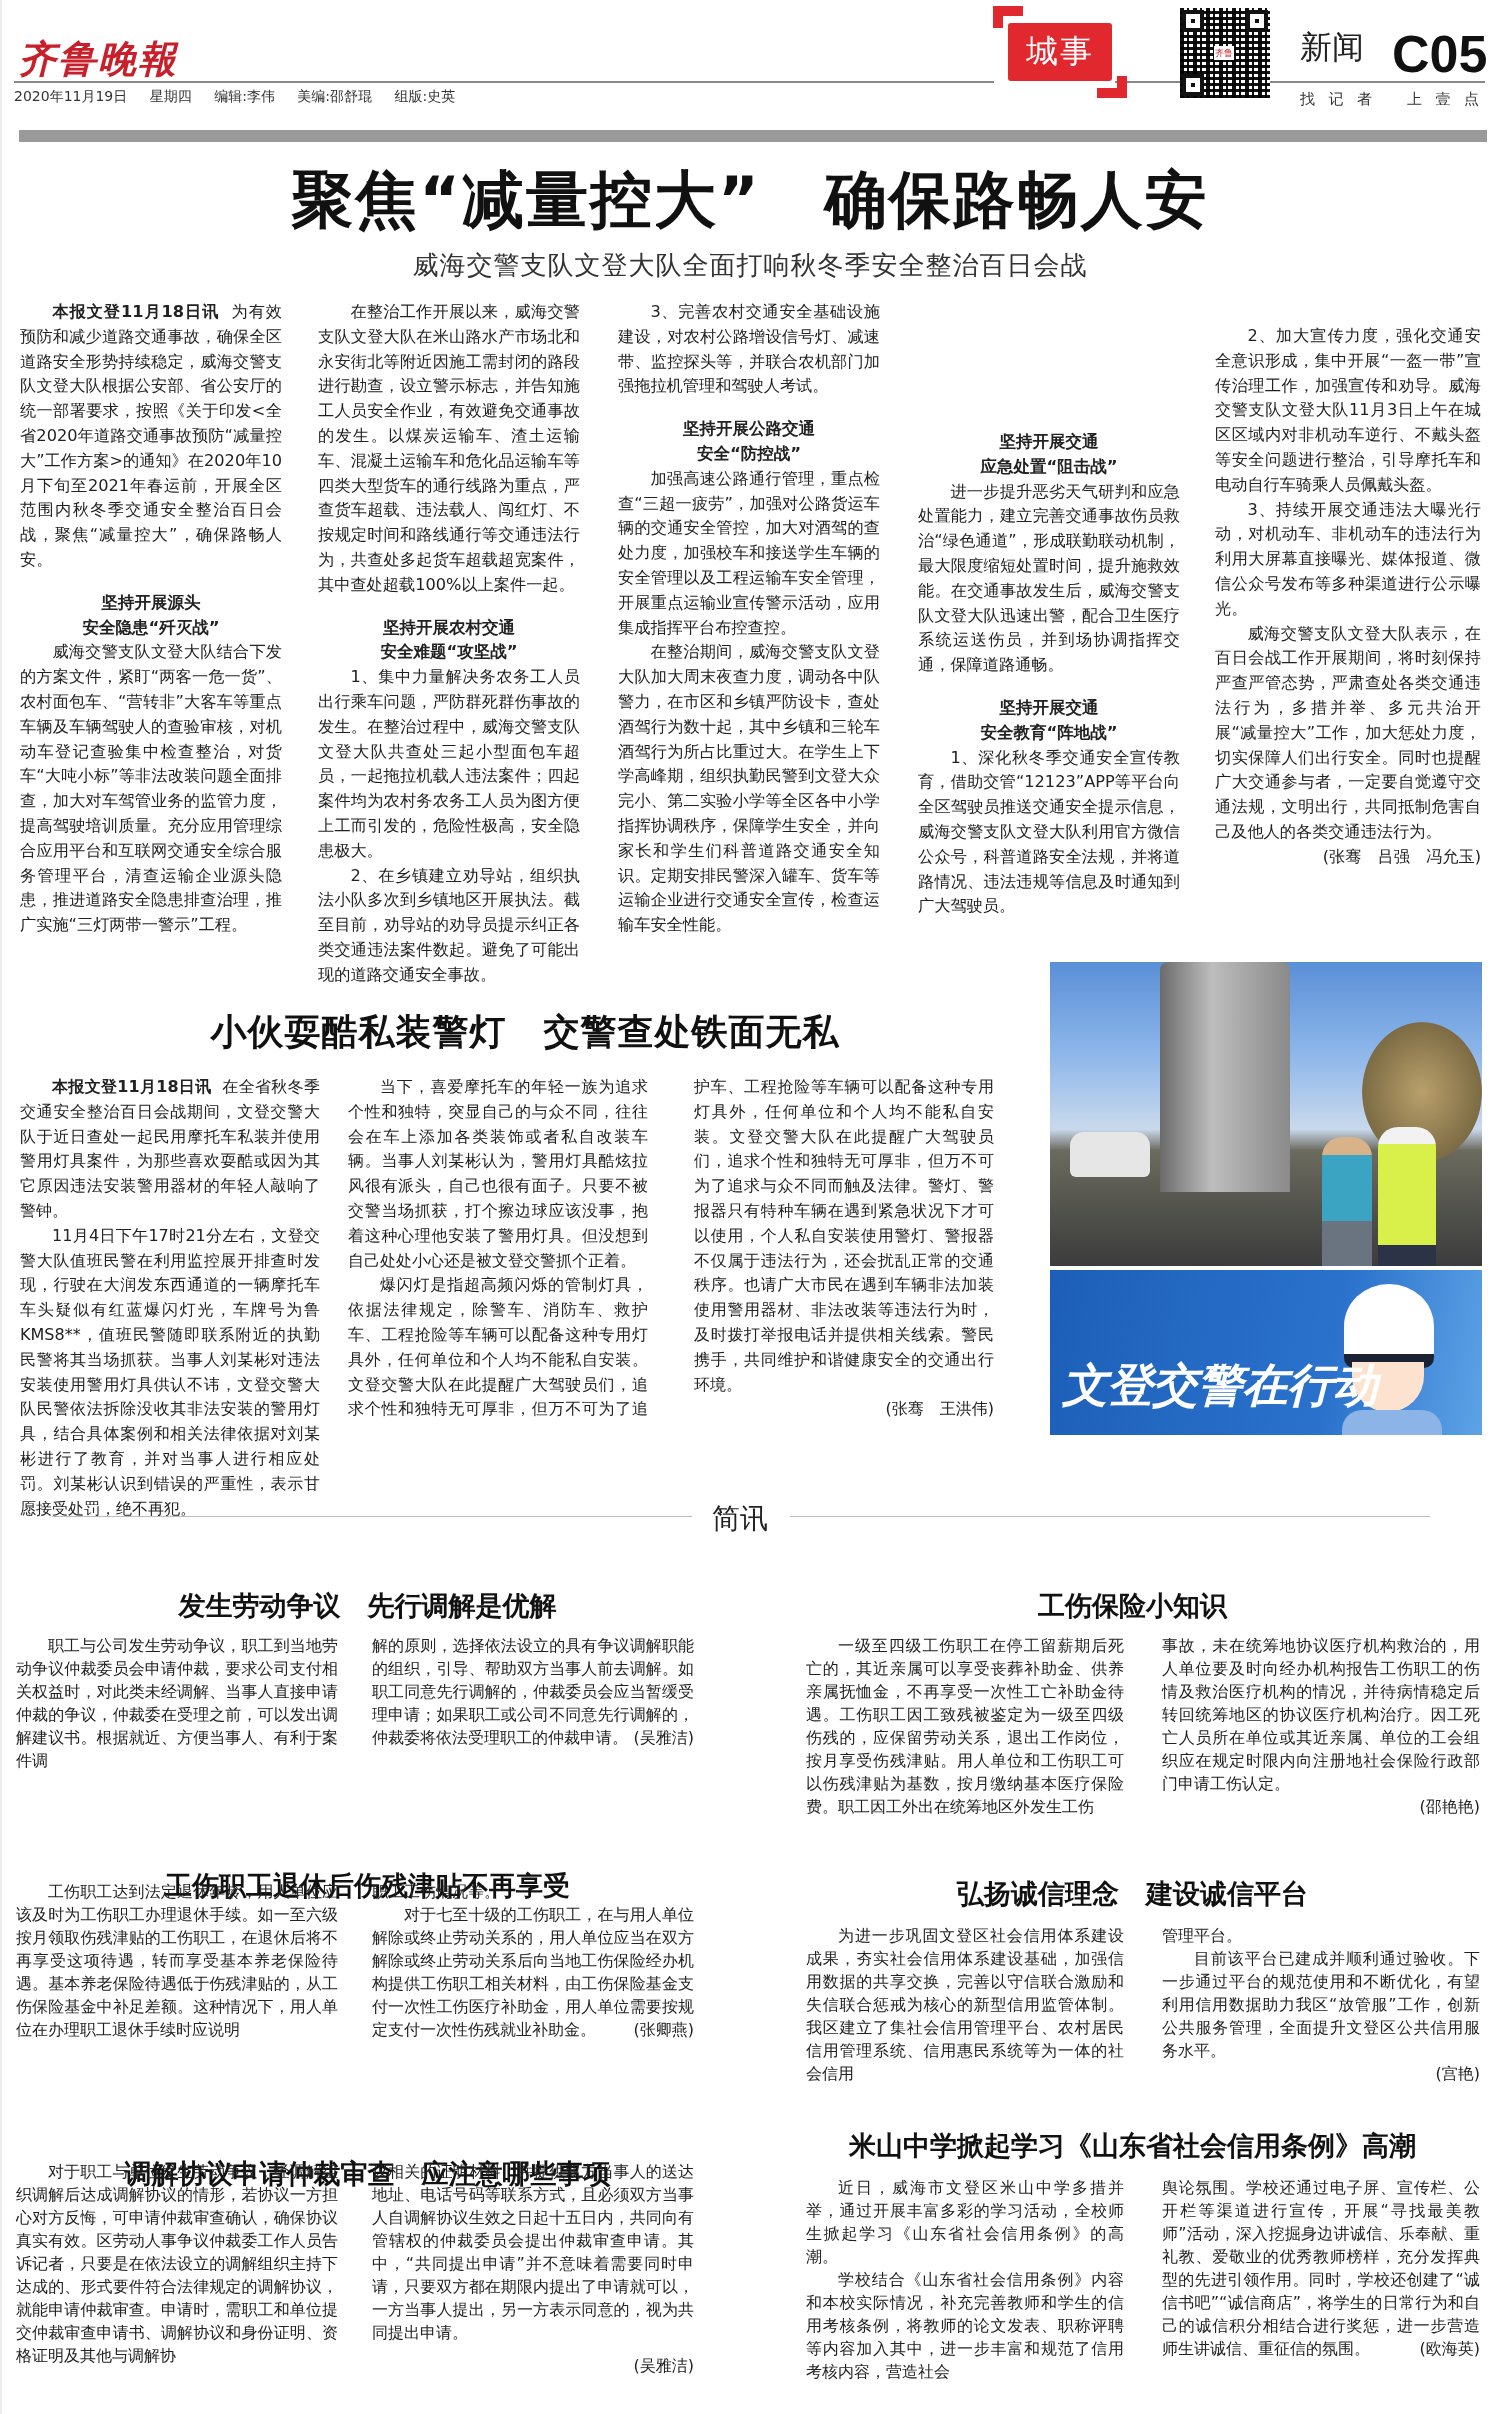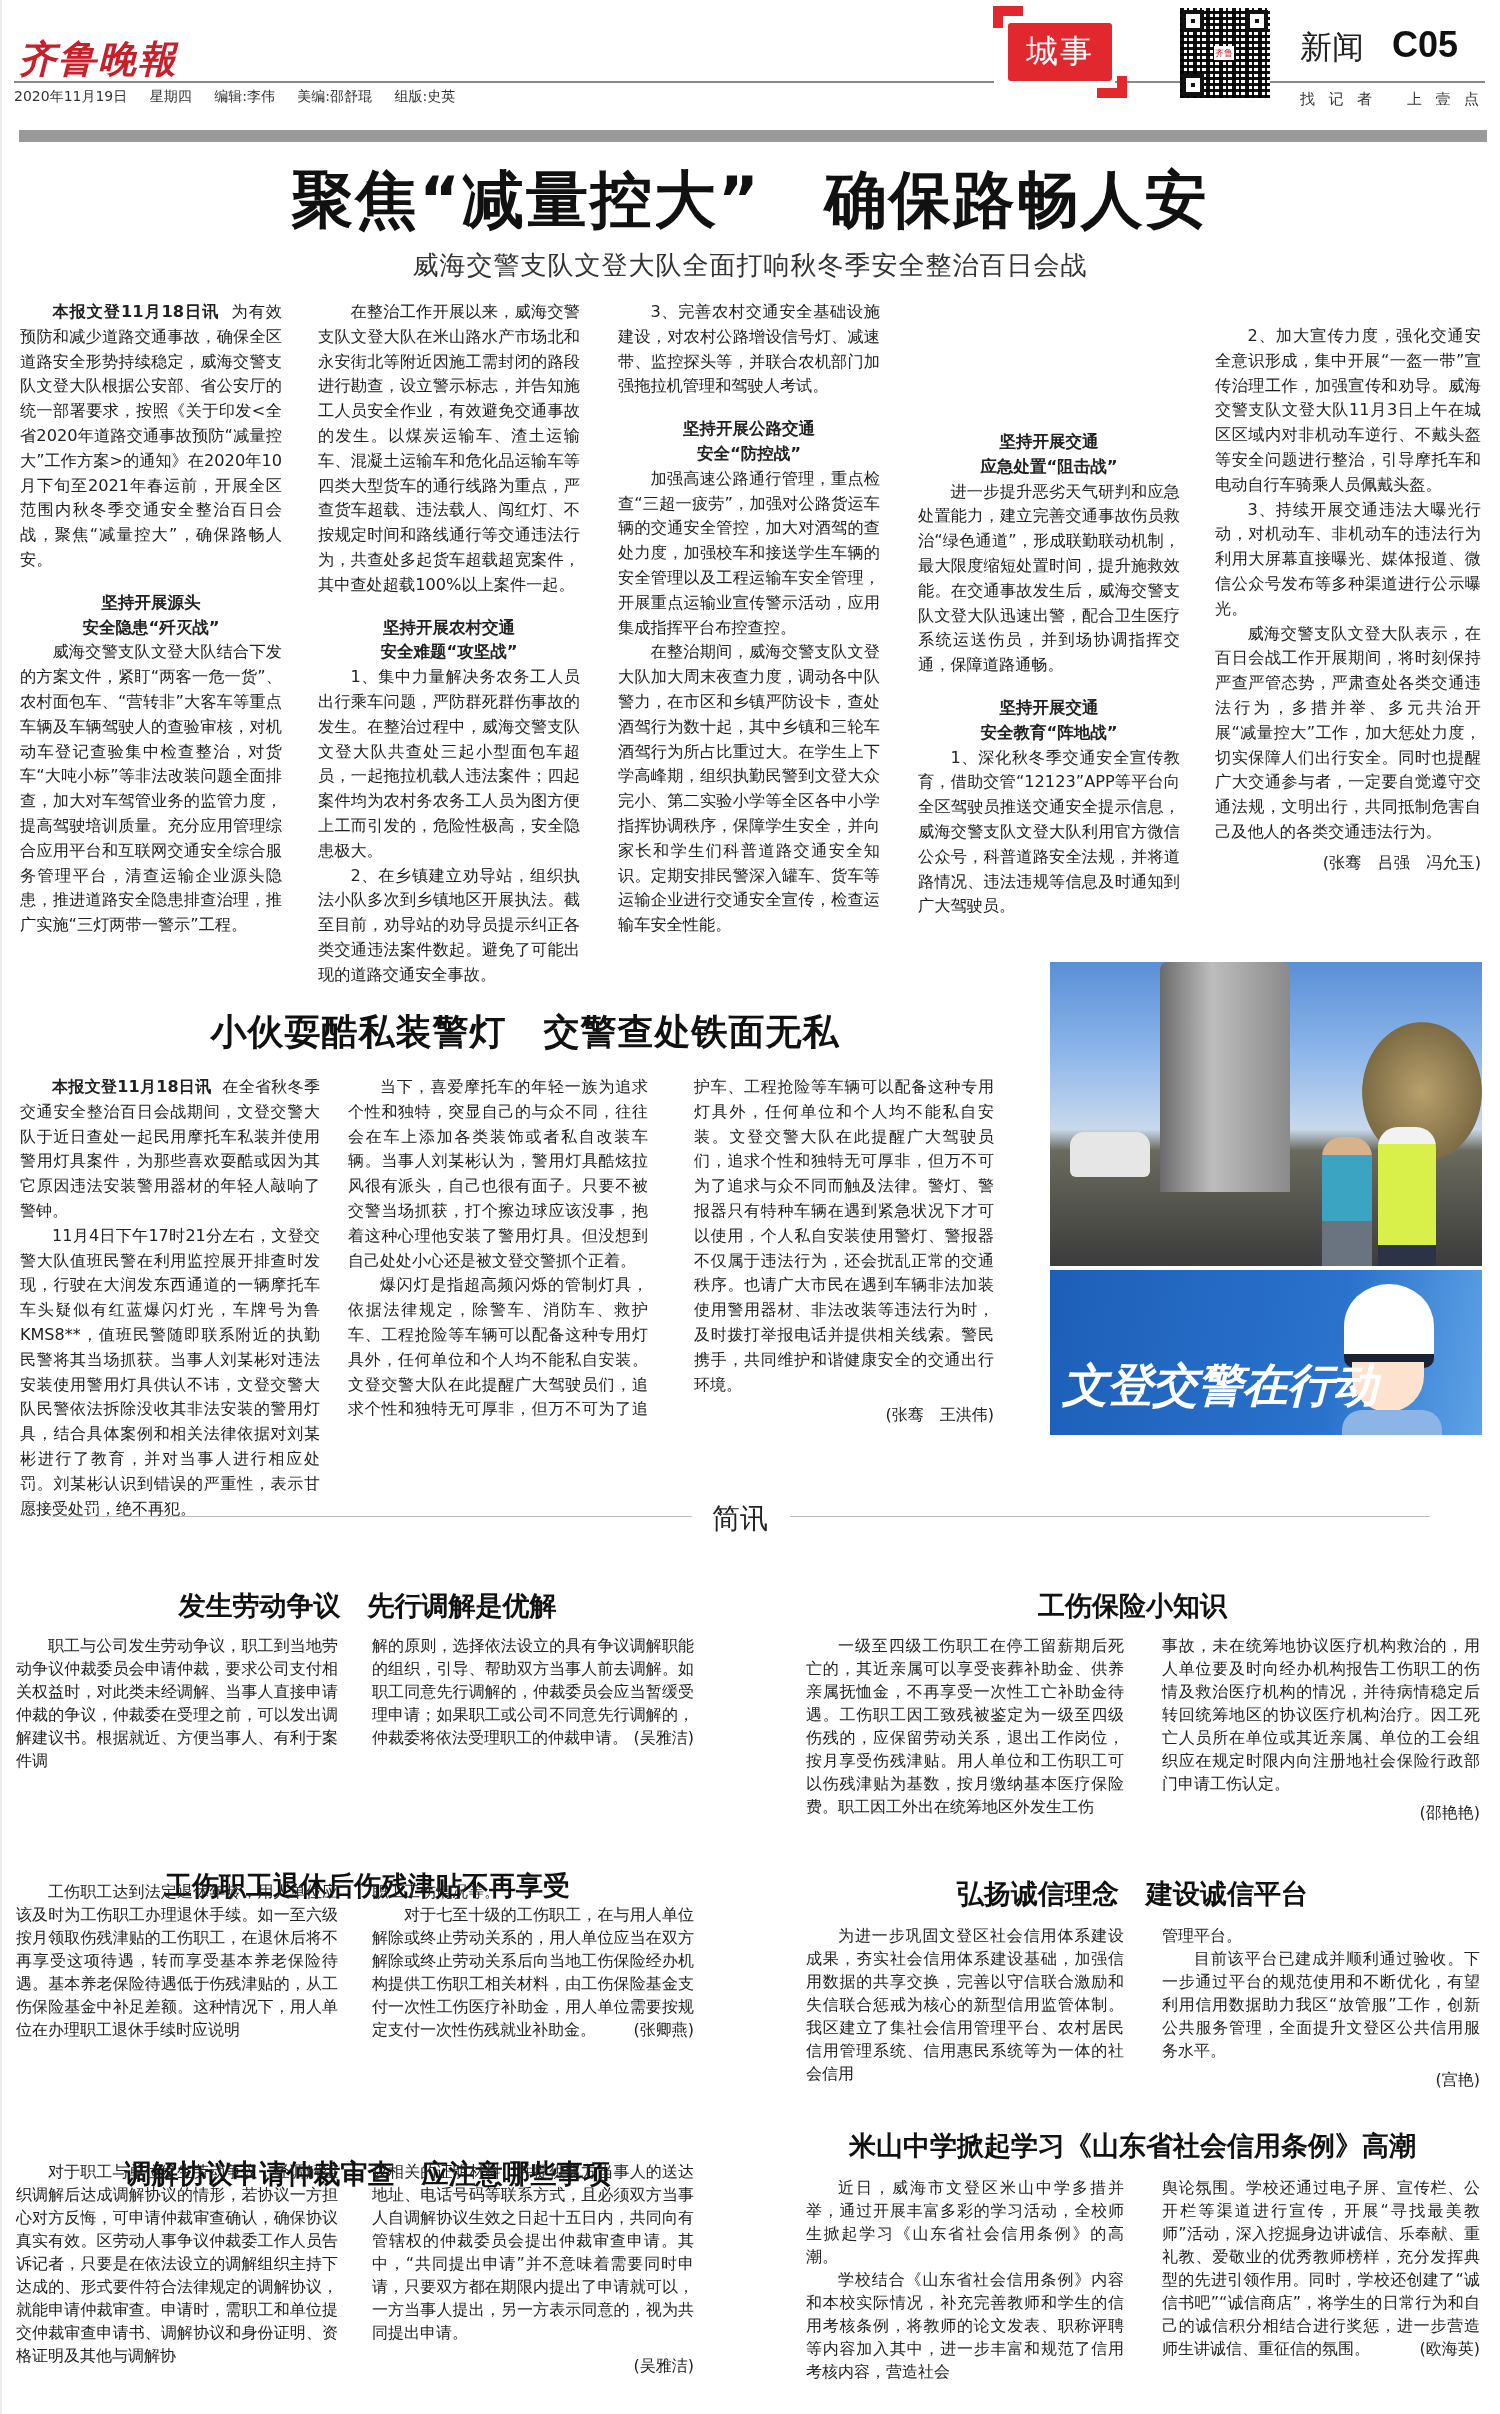--- a/index.html
+++ b/index.html
@@ -16,32 +16,32 @@
          font-size:32px; display:flex; align-items:center; justify-content:center; border-radius:3px; letter-spacing:2px; }
   .bracket-tl { left:993px; top:6px; width:30px; height:22px; border-left:10px solid #e0282e; border-top:10px solid #e0282e; box-sizing:border-box; }
   .bracket-br { left:1097px; top:76px; width:30px; height:22px; border-right:10px solid #e0282e; border-bottom:10px solid #e0282e; box-sizing:border-box; }
   .qr { left:1180px; top:8px; width:90px; height:90px; background:
         repeating-linear-gradient(90deg,#111 0 4px,#fff 4px 7px,#111 7px 9px,#fff 9px 13px),
         repeating-linear-gradient(0deg,#111 0 3px,#fff 3px 6px); background-blend-mode:multiply; }
   .qr .corner { position:absolute; width:22px; height:22px; border:4px solid #111; background:#fff; box-sizing:border-box; }
   .qr .corner::after { content:""; position:absolute; left:5px; top:5px; width:4px; height:4px; background:#111; }
   .qr .mid { position:absolute; left:34px; top:38px; width:20px; height:14px; background:#fff; color:#c8202b; font-size:9px; text-align:center; line-height:14px; }
   .page-section { left:1300px; top:26px; font-size:32px; color:#222; }
-  .page-no { left:1392px; top:24px; font-size:36px; font-weight:bold; font-family:"Liberation Sans", sans-serif; color:#111; }
+  .page-no { left:1392px; top:24px; font-size:52px; font-weight:bold; font-family:"Liberation Sans", sans-serif; color:#111; }
   .slogan { left:1300px; top:90px; font-size:15px; color:#333; letter-spacing:6px; width:185px; display:flex; justify-content:space-between; }
   .gray-bar { left:19px; top:130px; width:1468px; height:12px; background:#999; }
   .headline { left:0; width:1500px; top:158px; text-align:center; font-size:62px; font-weight:bold; color:#111; letter-spacing:2px; }
   .subheadline { left:0; width:1500px; top:248px; text-align:center; font-size:26px; color:#333; letter-spacing:1px; }
   .col { font-size:16.2px; line-height:24.8px; text-align:justify; color:#222; }
   .col p { margin:0; text-indent:2em; }
   .col p.noind { text-indent:0; }
   .col .lead { font-weight:bold; }
   .col h4 { margin:18px 0 0 0; font-size:16.5px; font-weight:bold; text-align:center; line-height:24.8px; }
   .col h4 + h4 { margin-top:0; }
-  .byline { text-align:right; margin-top:6px; }
+  .byline { text-align:right; }
   .h2 { font-size:36px; font-weight:bold; color:#111; text-align:center; letter-spacing:1px; }
   .photo { left:1050px; top:962px; width:432px; height:304px; overflow:hidden;
            background:linear-gradient(180deg,#5a8fd6 0%,#8db6ea 30%,#c9d9ec 55%,#6b6a5e 62%,#3b3c3c 100%); }
   .truck { position:absolute; left:110px; top:0; width:130px; height:230px; background:linear-gradient(90deg,#6b6b6b,#bdbdbd 40%,#8a8a8a); border-radius:8px 8px 0 0; }
   .car { position:absolute; left:20px; top:170px; width:80px; height:45px; background:#e6e6e6; border-radius:14px 14px 6px 6px; }
   .person1 { position:absolute; left:272px; top:175px; width:50px; height:129px; background:linear-gradient(180deg,#d8b38a 0 14%,#3aa4c2 14% 65%,#6a7380 65%); border-radius:20px 20px 0 0; }
   .person2 { position:absolute; left:328px; top:165px; width:58px; height:139px; background:linear-gradient(180deg,#f2f2f2 0 12%,#d9ef4a 12% 85%,#2d3346 85%); border-radius:20px 20px 0 0; }
   .tree { position:absolute; right:0; top:60px; width:120px; height:140px; background:radial-gradient(ellipse at center,#b9a06c,#7c6b44 70%,transparent 71%); }
   .banner { left:1050px; top:1270px; width:432px; height:165px; background:linear-gradient(100deg,#1d5fb8 0%,#2a72cc 65%,#5ea3e6 100%); overflow:hidden; }
   .banner-text { position:absolute; left:12px; bottom:18px; font-size:46px; font-weight:bold; color:#fff; letter-spacing:-1px; font-style:italic; }

